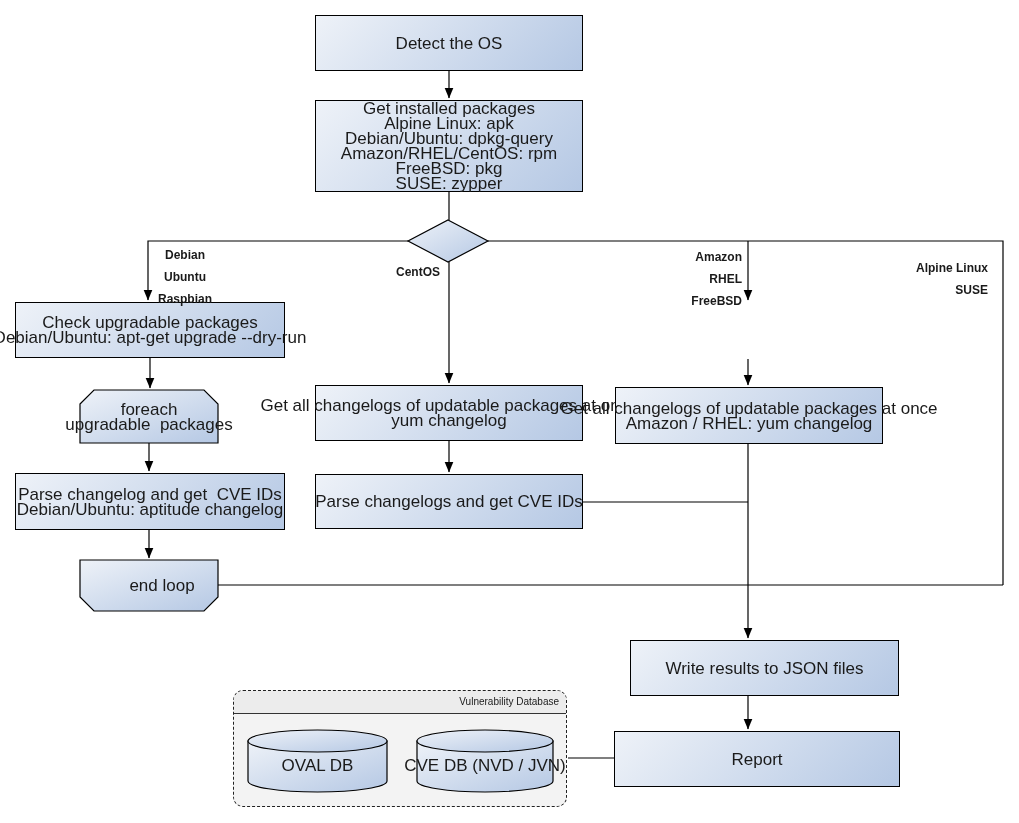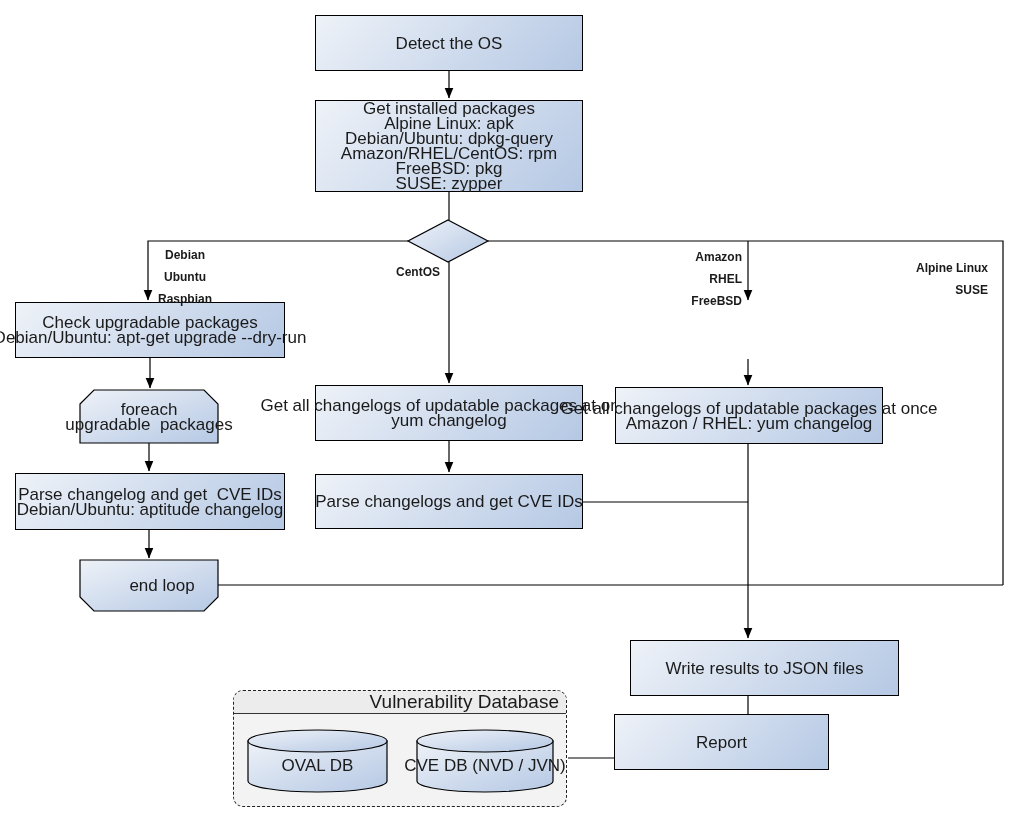--- a/index.html
+++ b/index.html
@@ -59,21 +59,21 @@
     z-index: 0;
   }
   #dbbox .dbheader {
     box-sizing: border-box;
     height: 23px;
     border-bottom: 1px solid #333;
     background: #ececec;
     border-radius: 9px 9px 0 0;
     text-align: right;
     padding-right: 7px;
-    font-size: 19px;
+    font-size: 10px;
     line-height: 21px;
   }
 </style>
 </head>
 <body>
 
 <div id="canvas">
 
   <div id="dbbox">
     <div class="dbheader">Vulnerability Database</div>
@@ -161,21 +161,21 @@
 
   <div class="node" style="left:15px;  top:473px; width:270px; height:57px;">
     <span class="txt">Parse changelog and get  CVE IDs
 Debian/Ubuntu: aptitude changelog</span>
   </div>
 
   <div class="node" style="left:614px; top:640px; width:269px; height:56px;margin-left:16px;">
     <span class="txt">Write results to JSON files</span>
   </div>
 
-  <div class="node" style="left:614px; top:714px; width:215px; height:56px;">
+  <div class="node" style="left:614px; top:731px; width:286px; height:56px;">
     <span class="txt">Report</span>
   </div>
 
   <div class="shape-txt" style="left:80px; top:390px; width:138px; height:53px;">
     <span class="txt">foreach
 upgradable  packages</span>
   </div>
 
   <div class="shape-txt" style="left:80px; top:560px; width:138px; height:51px;padding-left:13px;">
     <span class="txt">end loop</span>

